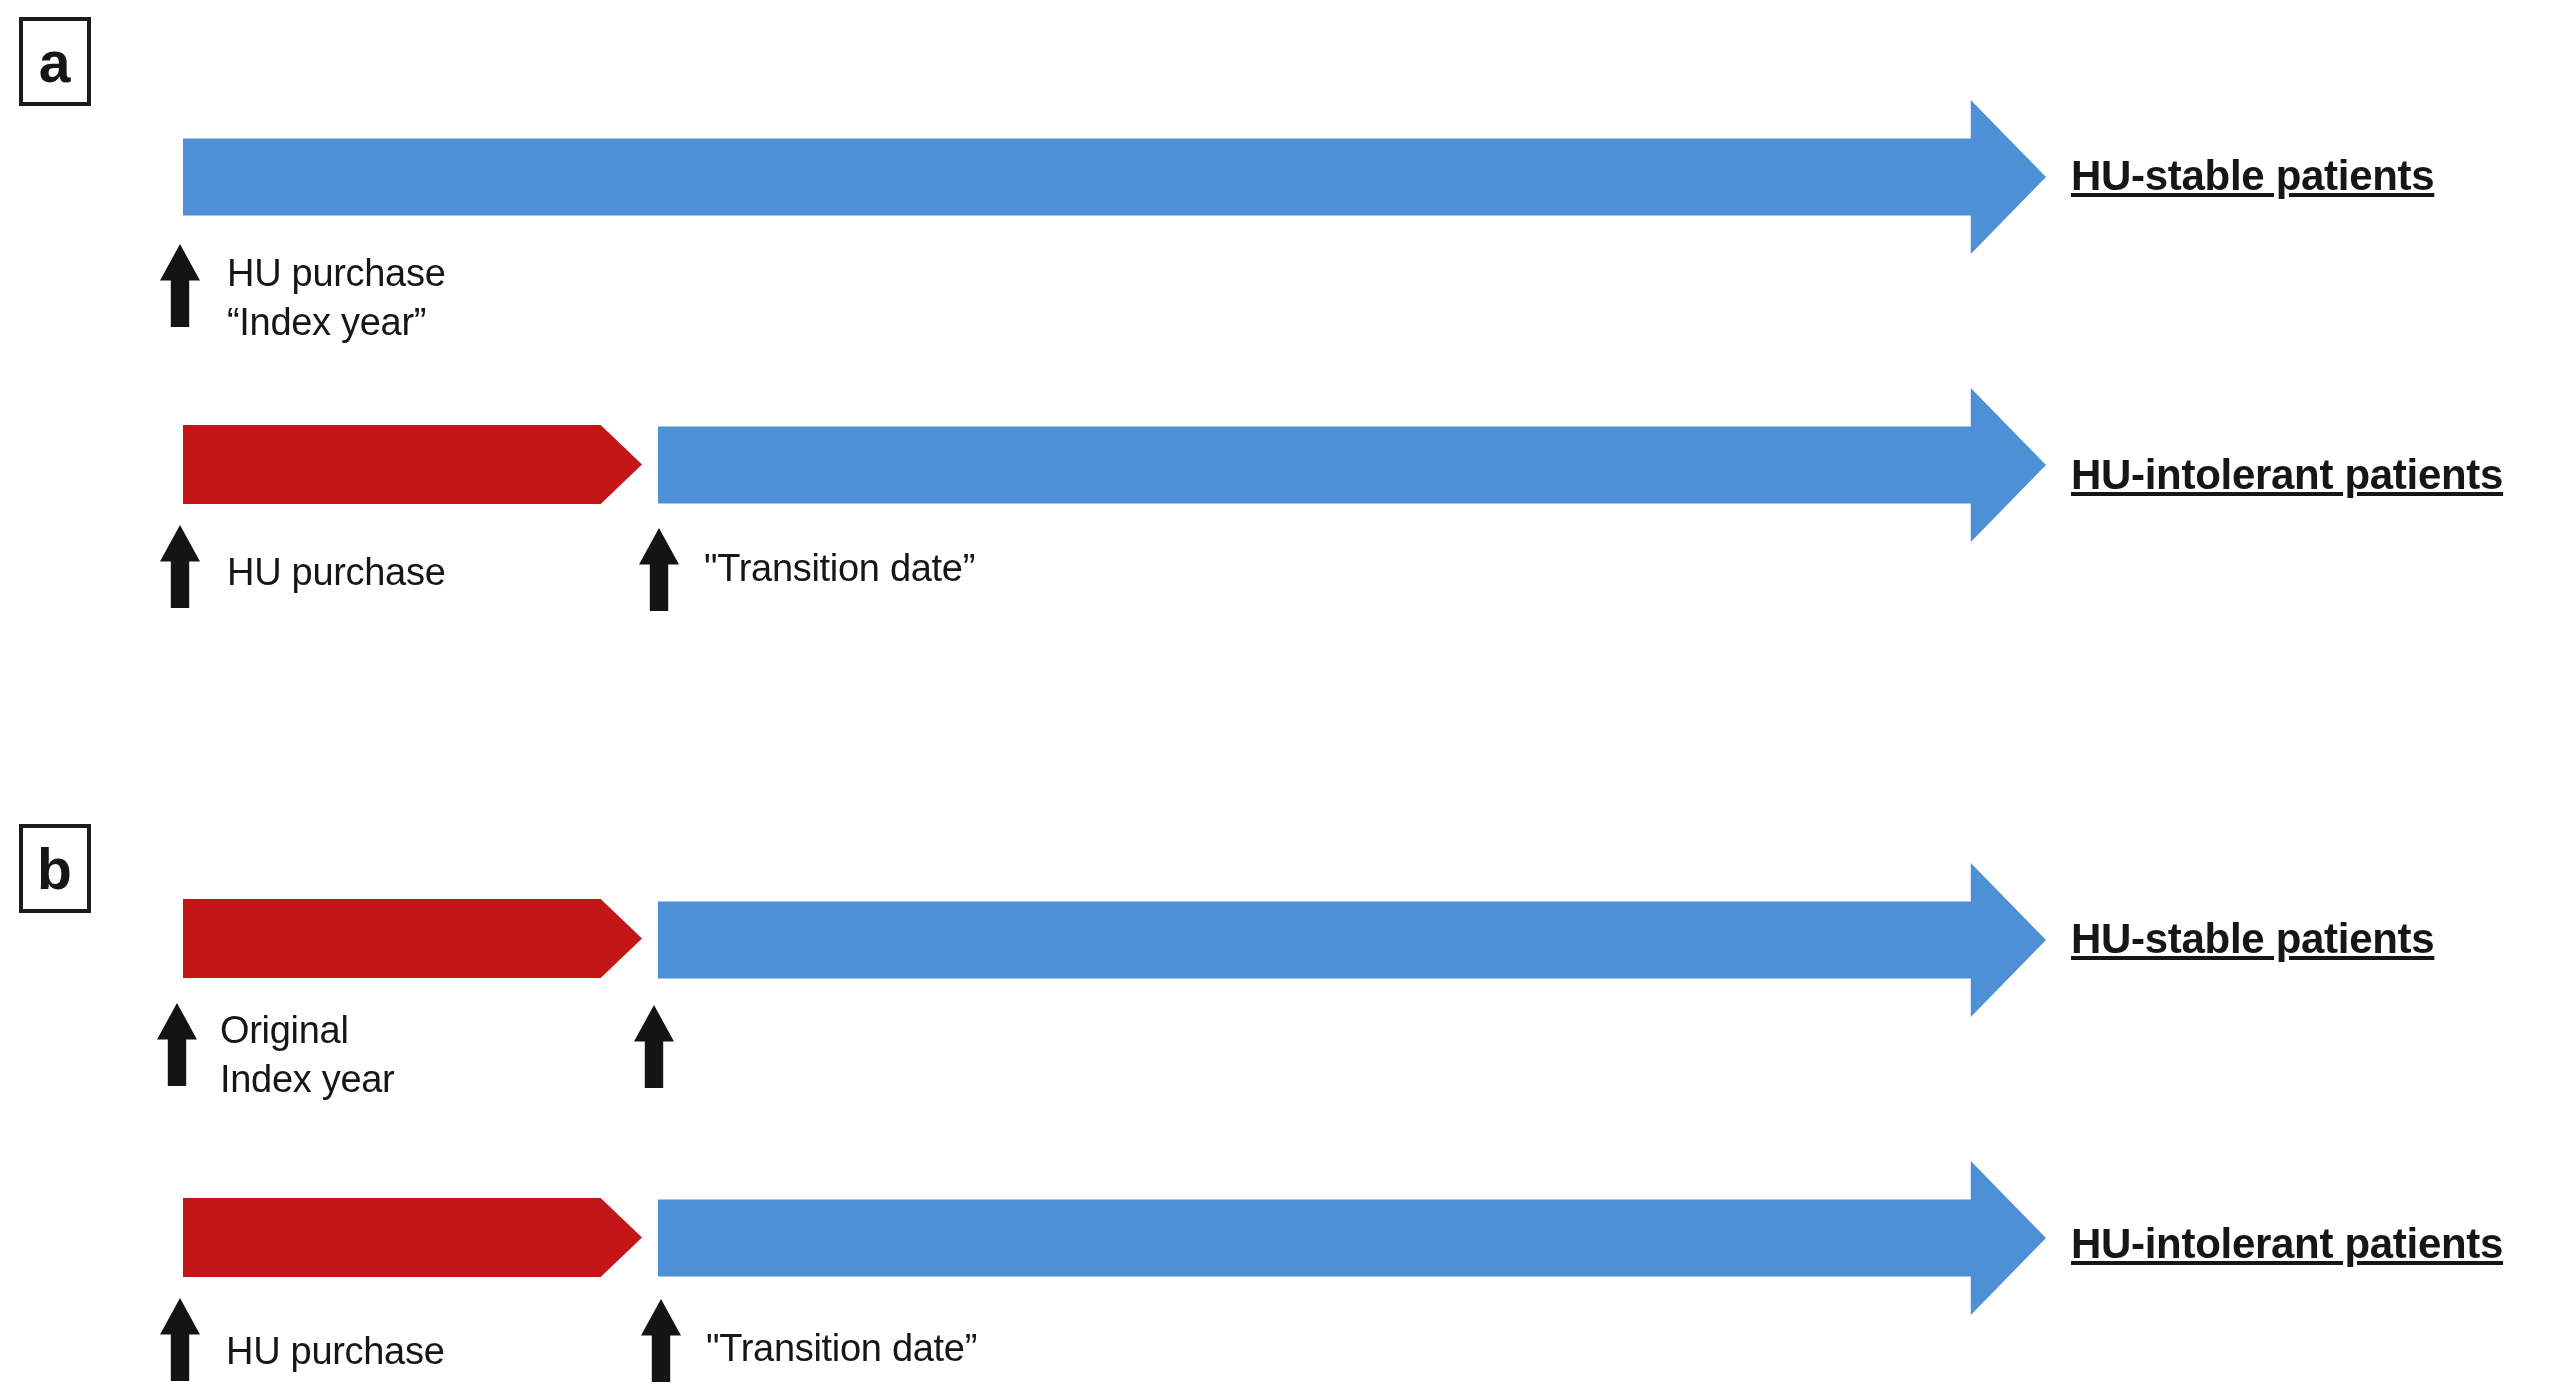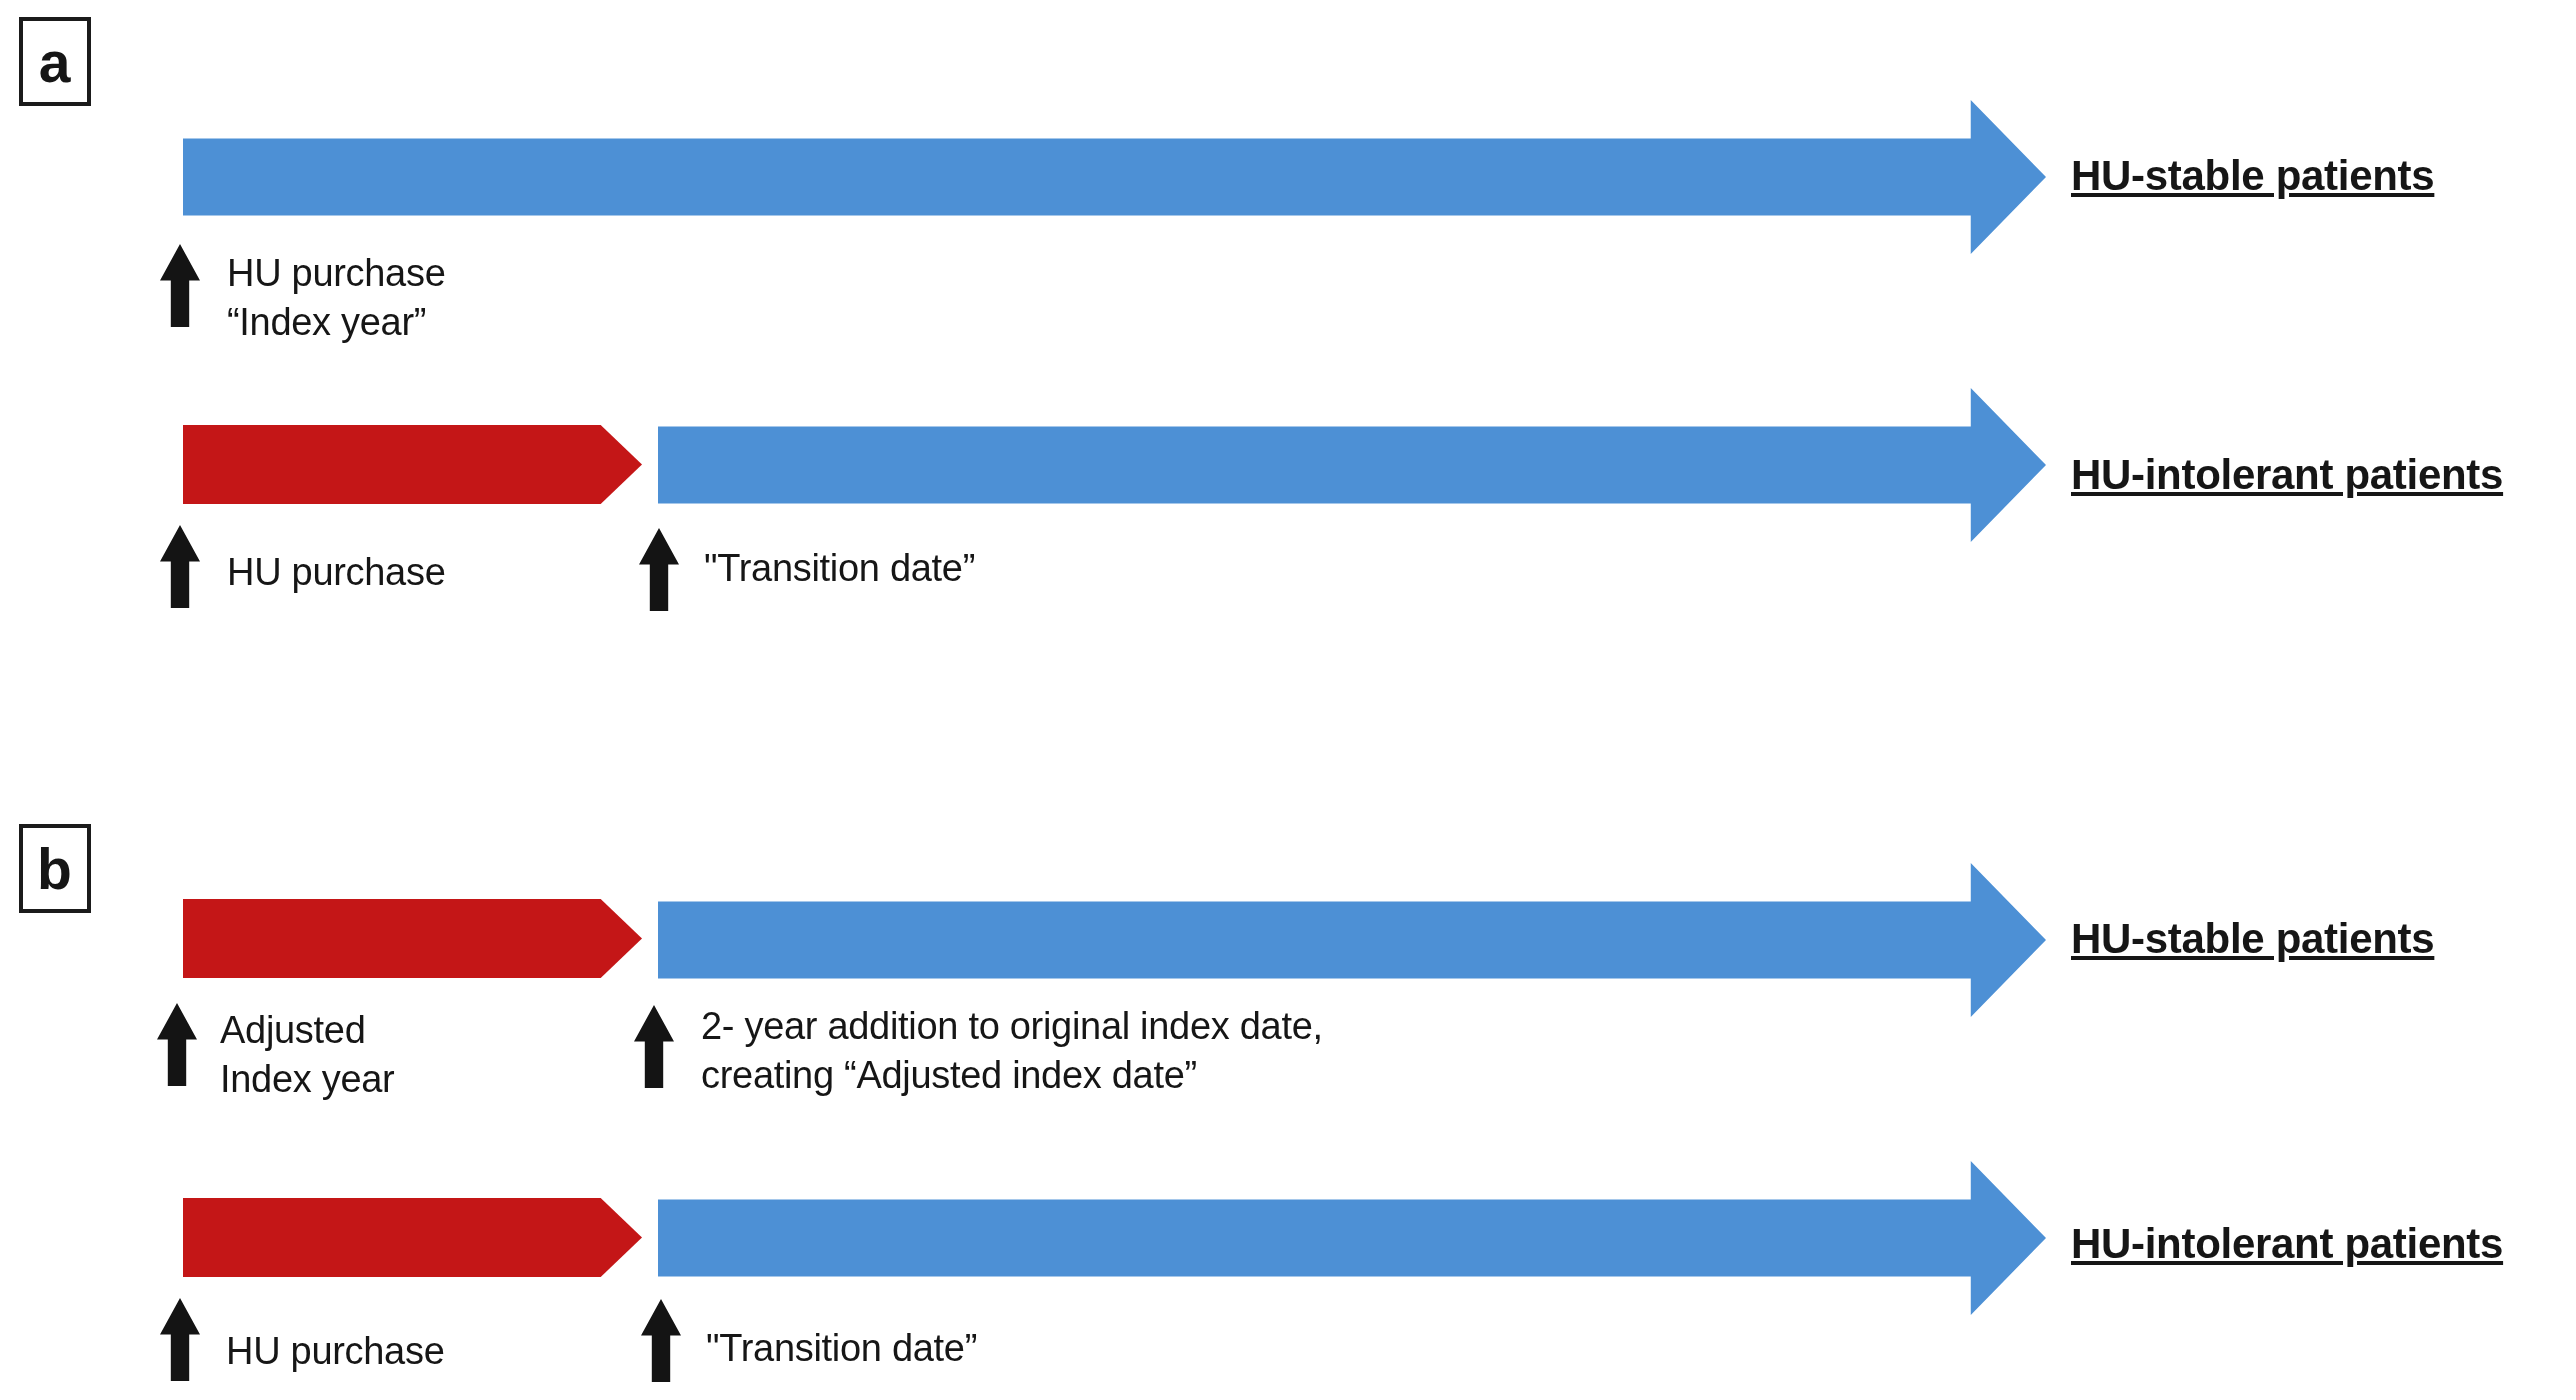--- a/index.html
+++ b/index.html
@@ -100,28 +100,24 @@
 
   <div class="panel-box" style="left:18.5px; top:824px;">
     <span>b</span>
   </div>
 
   <div class="red-segment" style="left:183px; top:899px;"></div>
   <div class="blue-arrow part" style="left:658px; top:863px; width:1388px; height:154px;"></div>
   <div class="row-label" style="left:2071px; top:939px;">HU-stable patients</div>
   <div class="up-arrow" style="left:157px; top:1003px;"></div>
   <div class="ann-text" style="left:220px; top:1006px;">
-    <div>Adjusted</div>
+    <div>Original</div>
     <div>Index year</div>
   </div>
   <div class="up-arrow" style="left:634px; top:1005px;"></div>
-  <div class="ann-text" style="left:701px; top:1002px;">
-    <div>2- year addition to original index date,</div>
-    <div>creating “Adjusted index date”</div>
-  </div>
 
   <div class="red-segment" style="left:183px; top:1198px;"></div>
   <div class="blue-arrow part" style="left:658px; top:1161px; width:1388px; height:154px;"></div>
   <div class="row-label" style="left:2071px; top:1244px;">HU-intolerant patients</div>
   <div class="up-arrow" style="left:160px; top:1298px;"></div>
   <div class="ann-text" style="left:226px; top:1327px;">
     <div>HU purchase</div>
   </div>
   <div class="up-arrow" style="left:641px; top:1299px;"></div>
   <div class="ann-text" style="left:706px; top:1324px;">

